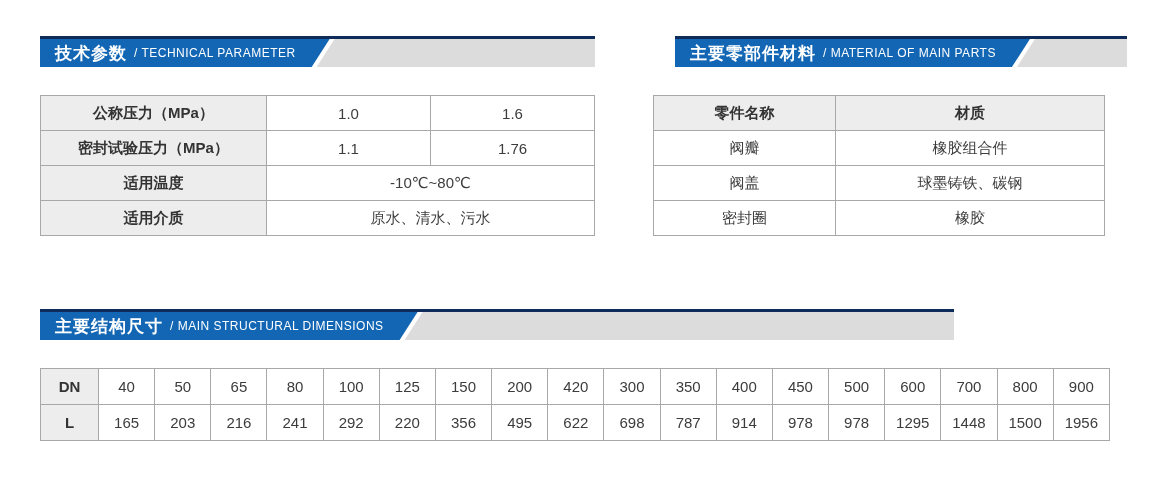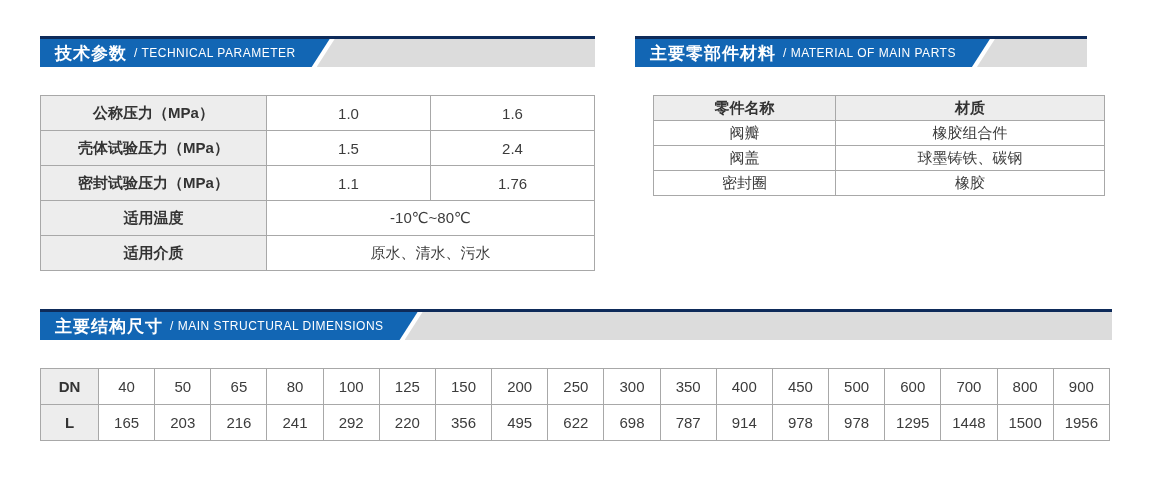--- a/index.html
+++ b/index.html
@@ -19,38 +19,38 @@
     padding:0 34px 0 15px;white-space:nowrap;
     clip-path:polygon(0 0,100% 0,calc(100% - 18px) 100%,0 100%);
   }
   .banner .blue .zh{font-size:17px;font-weight:bold;letter-spacing:1px;}
   .banner .blue .en{font-size:12px;margin-left:7px;letter-spacing:.5px;}
   .banner .gray{
     flex:1;margin-top:3px;margin-left:-13px;background:#dcdcdc;
     clip-path:polygon(18px 0,100% 0,100% 100%,0 100%);
   }
   #banner-technical{left:40px;top:36px;width:555px;}
-  #banner-materials{left:635px;top:36px;width:452px;}
-  #banner-dimensions{left:40px;top:309px;width:1072px;}
+  #banner-materials{left:675px;top:36px;width:452px;}
+  #banner-dimensions{left:40px;top:309px;width:914px;}
 
   
   table{border-collapse:collapse;table-layout:fixed;position:absolute;}
   th,td{
     border:1px solid #a8a8a8;text-align:center;vertical-align:middle;
     font-size:15px;color:#3c3c3c;padding:0;
   }
   th{background:#ededed;font-weight:bold;color:#333;}
   td{background:#ffffff;}
 
   #table-technical{left:40px;top:95px;width:555px;}
   #table-technical tr{height:35px;}
   #table-technical th{width:225px;}
 
   #table-materials{left:653px;top:95px;width:452px;}
-  #table-materials tr{height:25px;margin-top:24px;}
+  #table-materials tr{height:35px;margin-top:24px;}
   #table-materials .col-part{width:181px;}
   #table-materials td{font-weight:normal;}
 
   #table-dimensions{left:40px;top:368px;width:1070px;padding-left:15px;}
   #table-dimensions tr{height:36px;}
   #table-dimensions th{width:57px;}
 </style>
 </head>
 <body>
 
@@ -87,25 +87,20 @@
   </section>
 
   <table id="table-technical">
     <tbody>
       <tr>
         <th>公称压力（MPa）</th>
         <td>1.0</td>
         <td>1.6</td>
       </tr>
       <tr>
-        <th>壳体试验压力（MPa）</th>
-        <td>1.5</td>
-        <td>2.4</td>
-      </tr>
-      <tr>
         <th>密封试验压力（MPa）</th>
         <td>1.1</td>
         <td>1.76</td>
       </tr>
       <tr>
         <th>适用温度</th>
         <td colspan="2">-10℃~80℃</td>
       </tr>
       <tr>
         <th>适用介质</th>
@@ -140,21 +135,21 @@
       <tr>
         <th>DN</th>
         <td>40</td>
         <td>50</td>
         <td>65</td>
         <td>80</td>
         <td>100</td>
         <td>125</td>
         <td>150</td>
         <td>200</td>
-        <td>250</td>
+        <td>420</td>
         <td>300</td>
         <td>350</td>
         <td>400</td>
         <td>450</td>
         <td>500</td>
         <td>600</td>
         <td>700</td>
         <td>800</td>
         <td>900</td>
       </tr>

